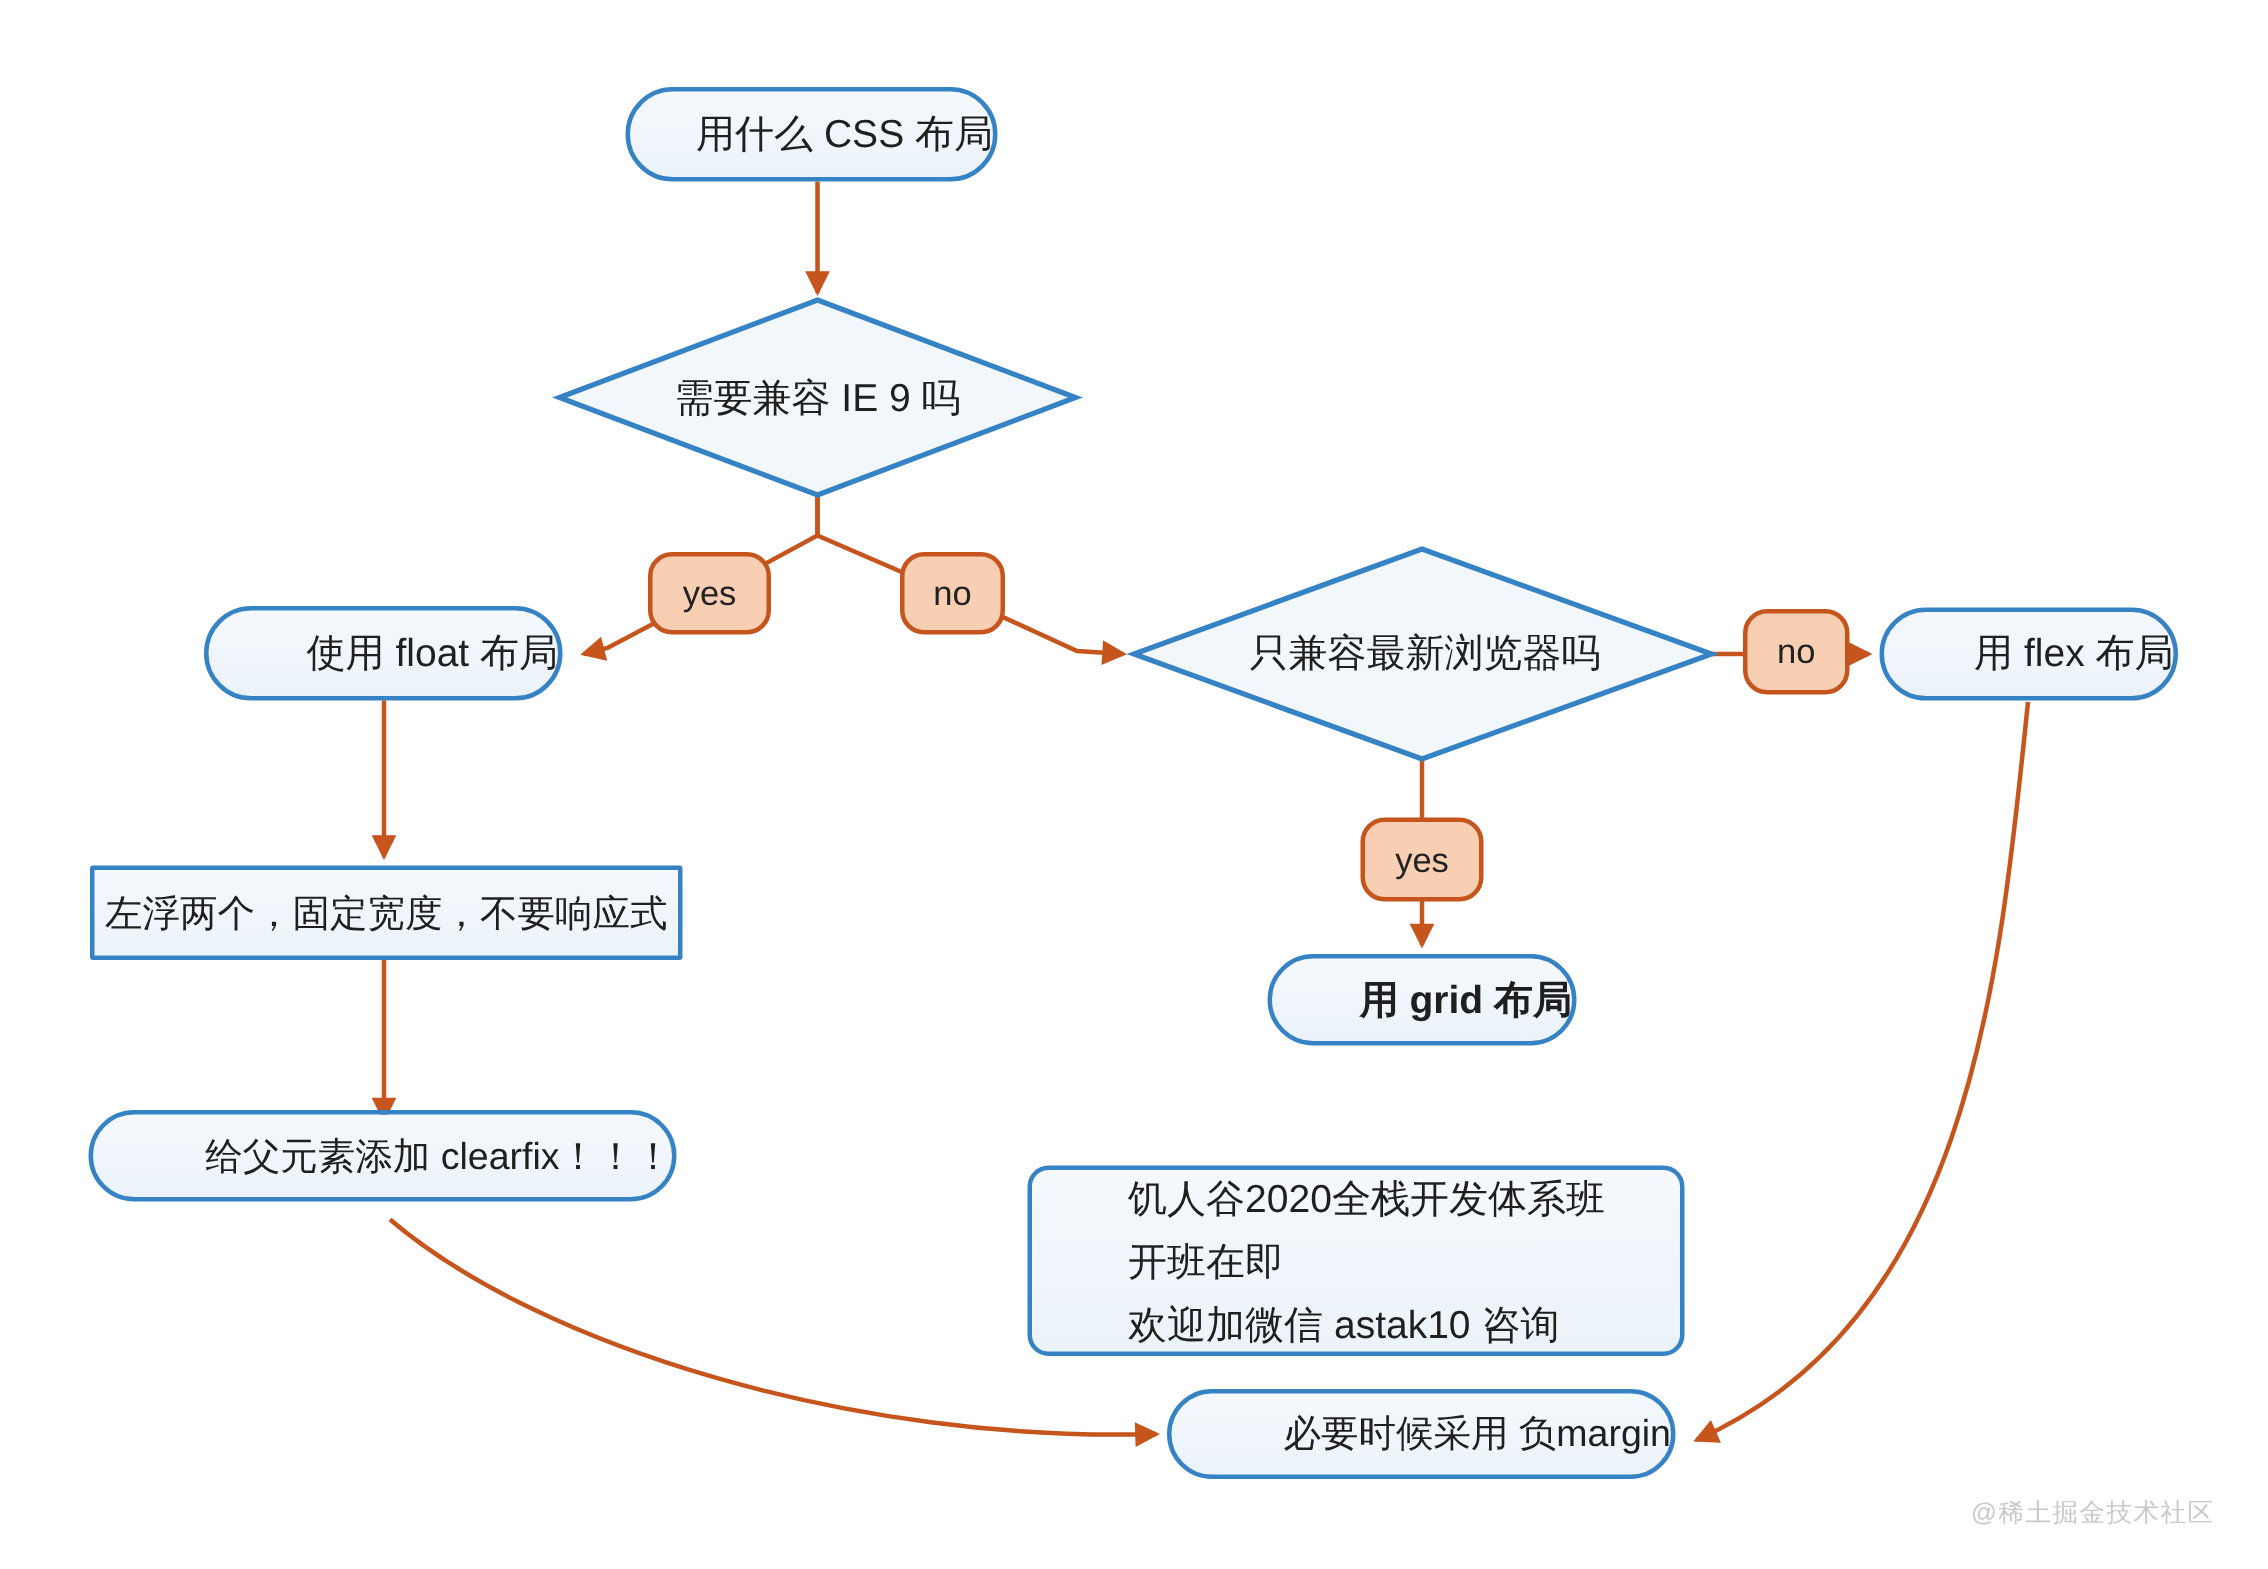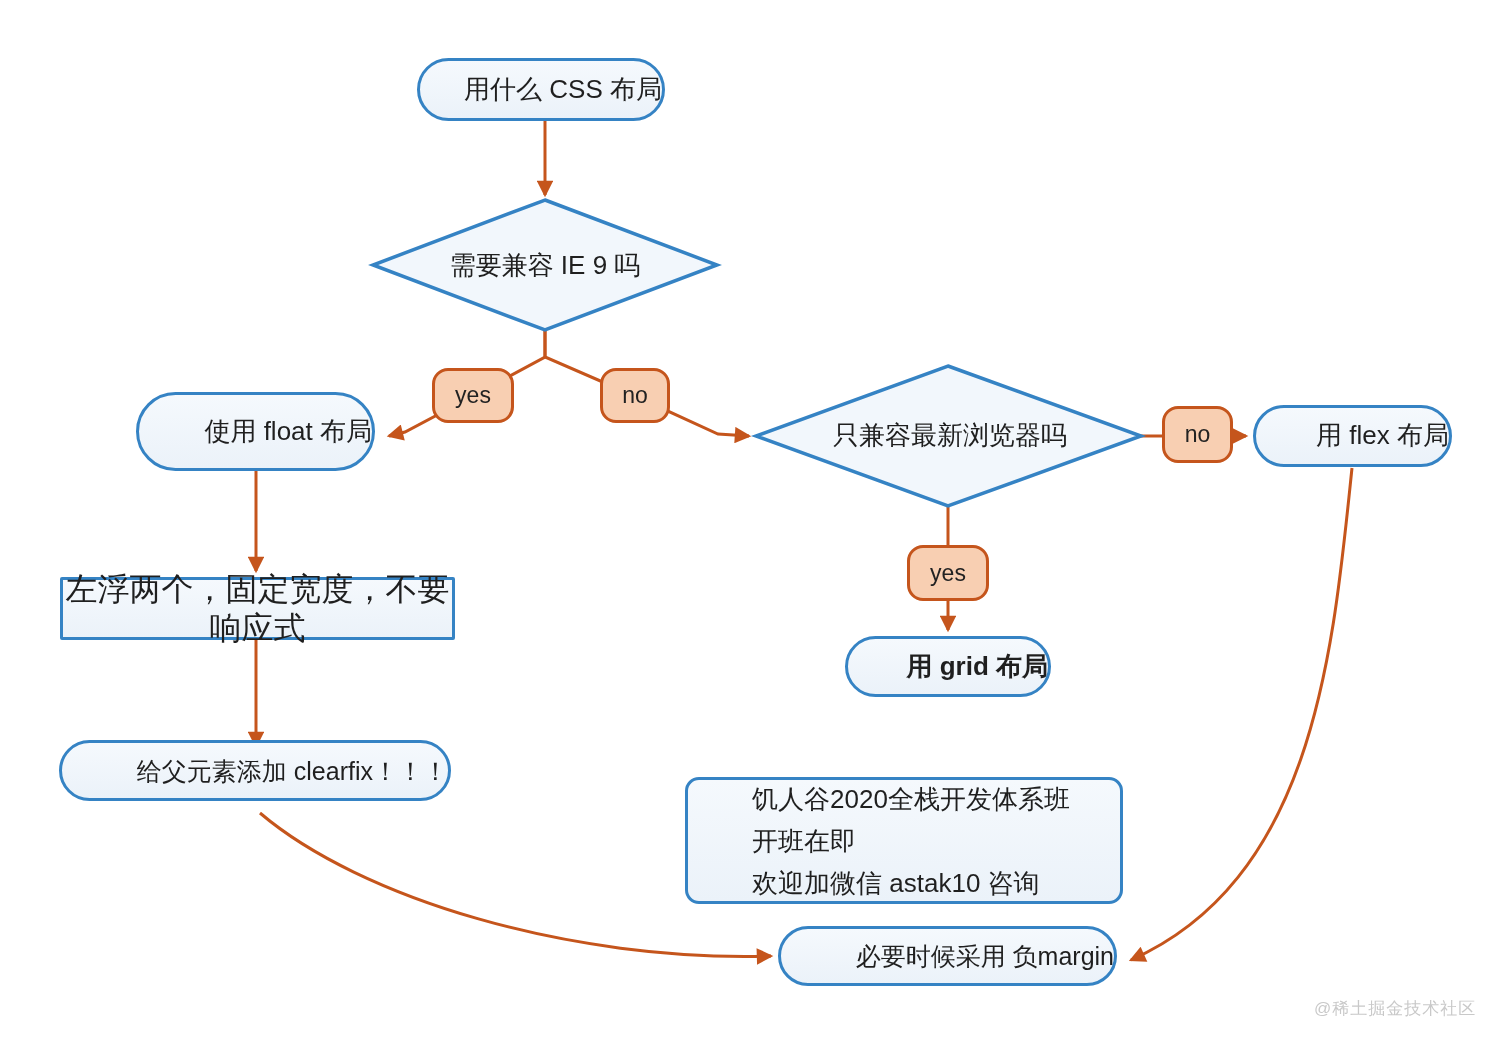--- a/index.html
+++ b/index.html
@@ -27,21 +27,21 @@
     position:absolute;
     display:flex;align-items:center;justify-content:center;
     text-align:center;
     background:linear-gradient(180deg,#f5f9fd 0%,var(--blue-fill) 100%);
     border:3px solid var(--blue);
     font-size:26px;
     color:var(--ink);
     line-height:1.2;
   }
   .pill{border-radius:999px;justify-content:flex-end;}
-  .rect{border-radius:2px;font-size:32px;}
+  .rect{border-radius:2px;font-size:25px;}
   .bubble{
     border-radius:14px;
     justify-content:center;
     text-align:left;
     padding:14px 30px 14px 44px;
     font-size:26px;
     line-height:42px;
   }
   .chip{
     position:absolute;
@@ -99,21 +99,21 @@
 </div>
 
 <div class="chip" style="left:432px;top:368px;width:82px;height:55px;">
   <span>yes</span>
 </div>
 
 <div class="chip" style="left:600px;top:368px;width:70px;height:55px;">
   <span>no</span>
 </div>
 
-<div class="node pill" style="left:136px;top:392px;width:239px;height:79px;">
+<div class="node pill" style="left:136px;top:404px;width:239px;height:63px;">
   <span>使用 float 布局</span>
 </div>
 
 <div class="dlabel" style="left:780px;top:410px;width:340px;height:50px;">
   <span>只兼容最新浏览器吗</span>
 </div>
 
 <div class="chip" style="left:1162px;top:406px;width:71px;height:57px;">
   <span>no</span>
 </div>

